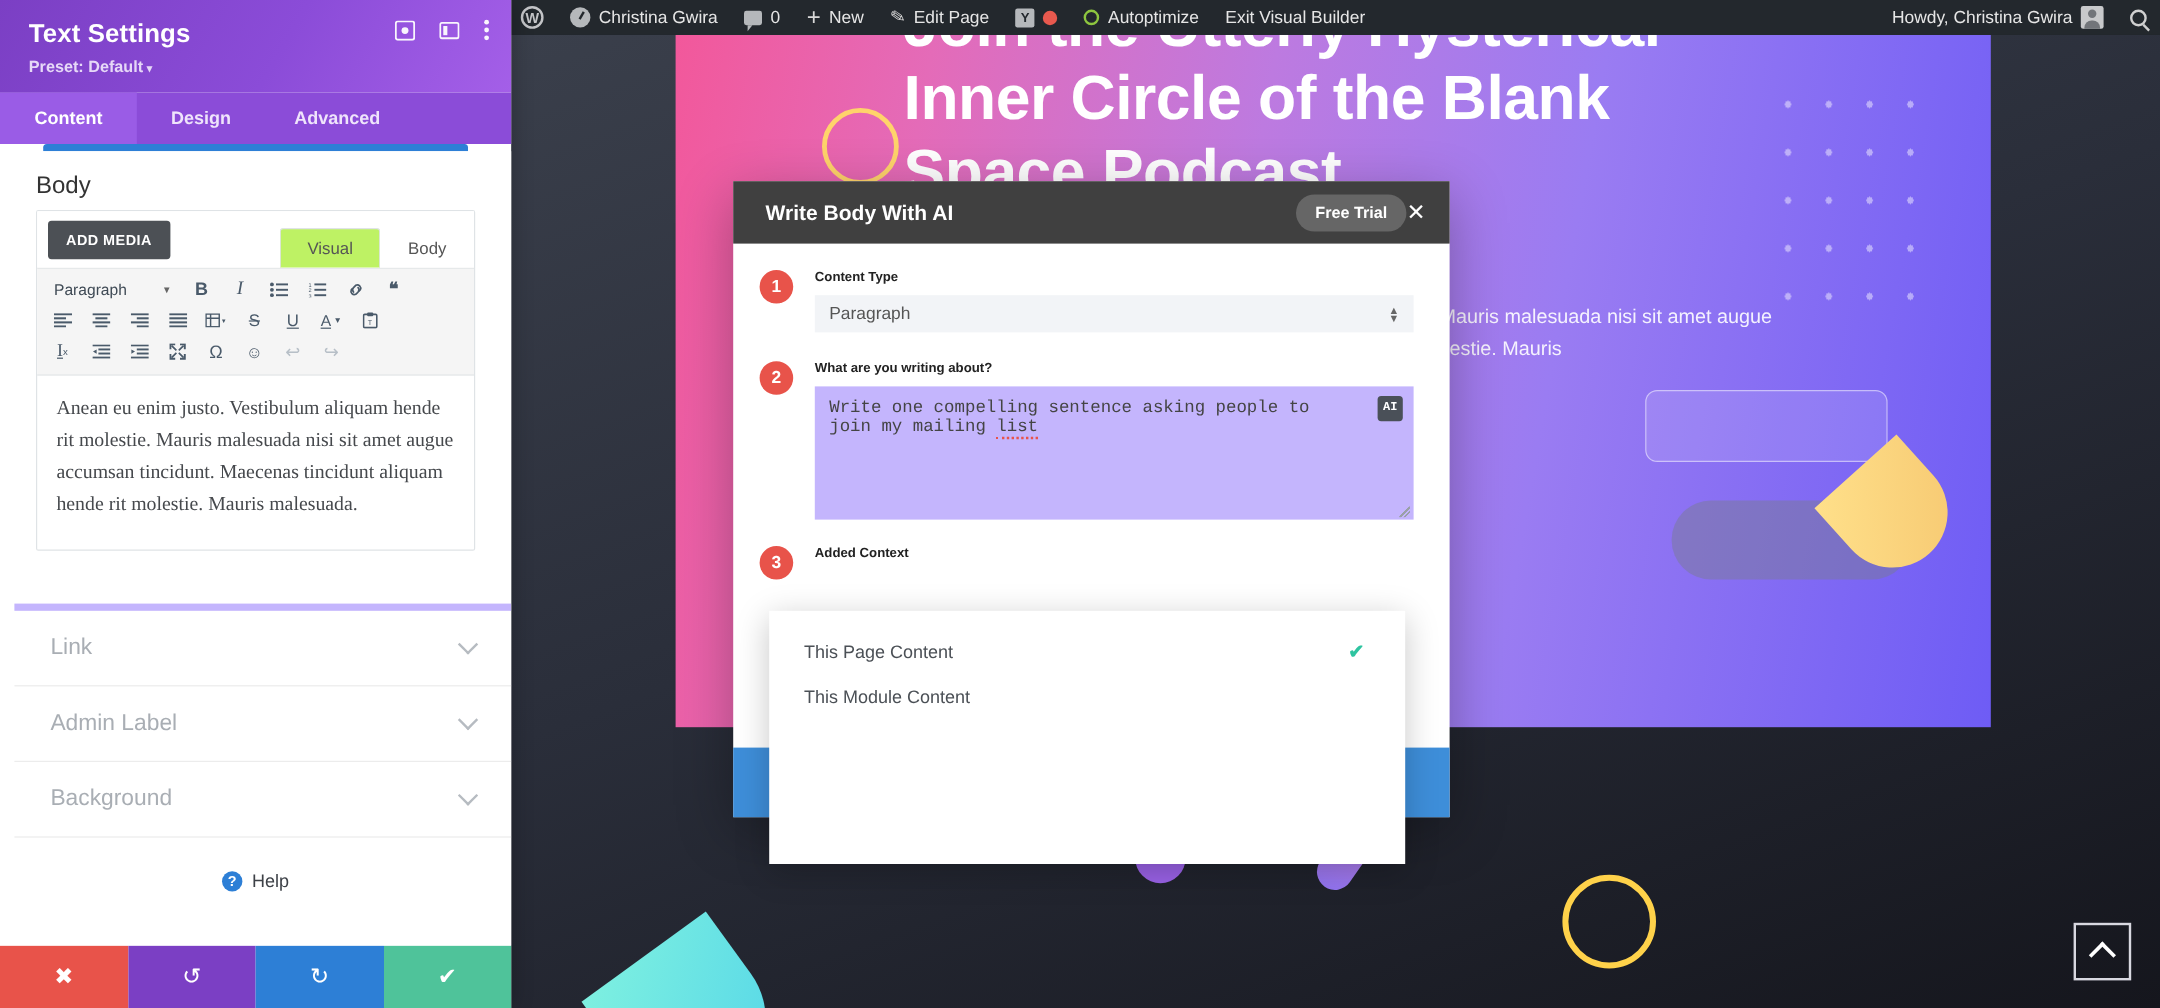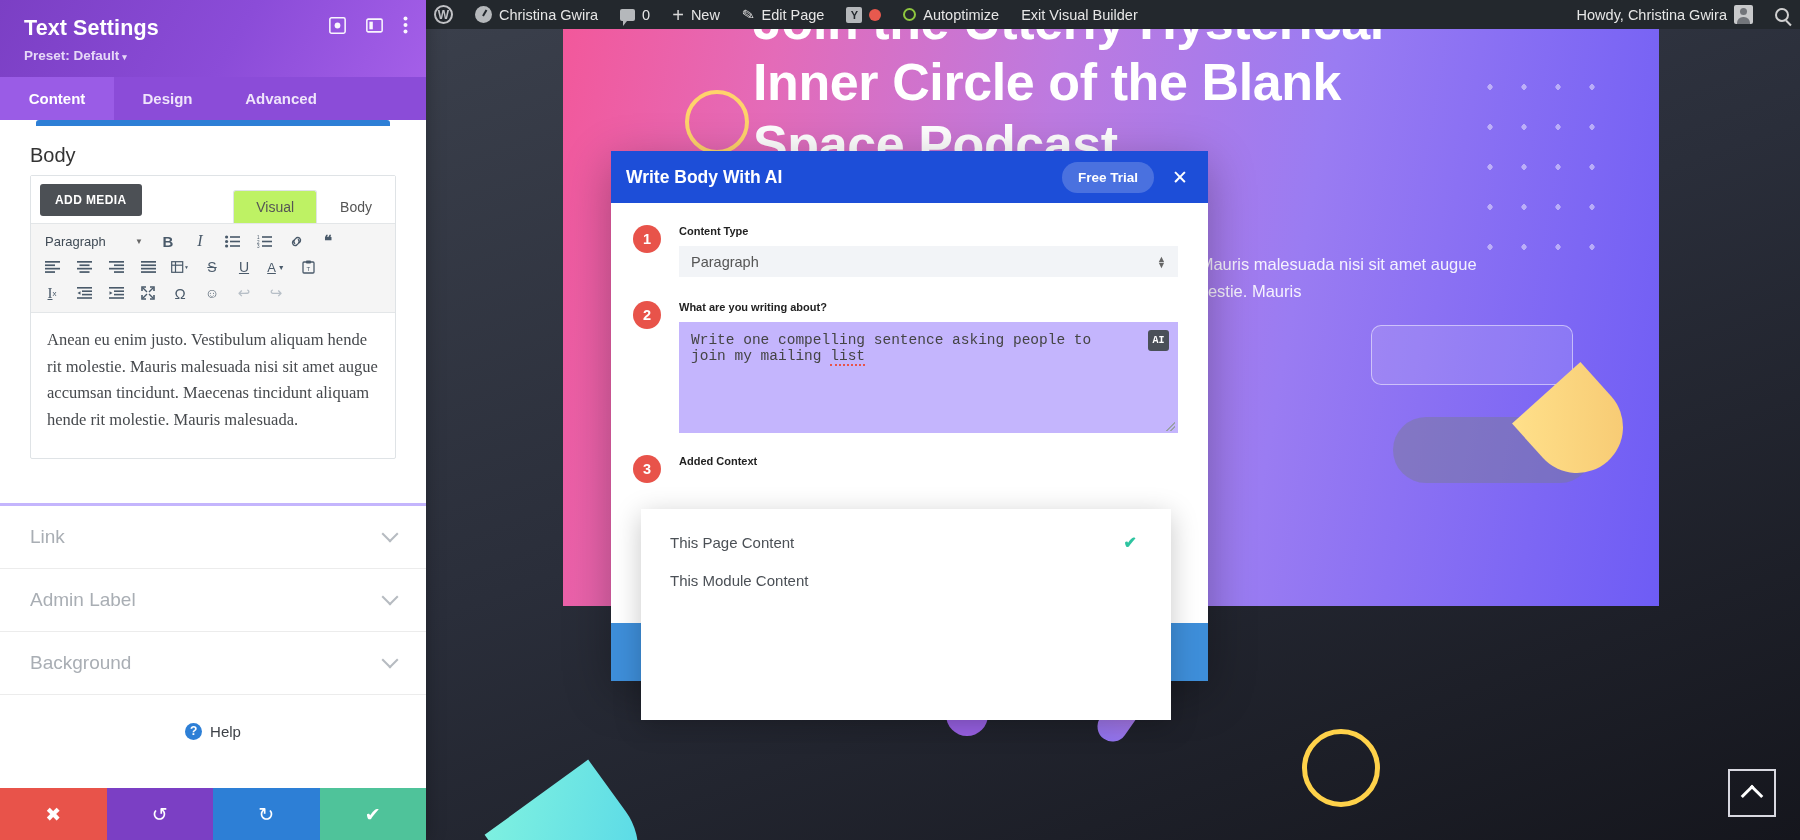--- a/index.html
+++ b/index.html
@@ -63,21 +63,21 @@
   .ed-tabs{display:flex;align-self:flex-end;}
   .ed-tab{font-size:14px;color:#555;padding:8px 22px;border:1px solid transparent;border-bottom:none;cursor:pointer;}
   .ed-tab.active{background:#bef264;border-color:#dfe3e6;border-radius:3px 3px 0 0;}
   .toolbar{background:#f5f5f5;border-top:1px solid #e3e6e8;border-bottom:1px solid #e3e6e8;padding:4px 8px 6px 8px;}
   .trow{display:flex;align-items:center;gap:6px;height:26px;}
   .tbtn{width:26px;height:24px;display:flex;align-items:center;justify-content:center;color:#4a5a6a;font-size:14px;cursor:pointer;}
   .tbtn.dim{color:#b7bfc7;}
   .tsel{display:flex;align-items:center;justify-content:space-between;width:98px;height:24px;padding:0 6px;font-size:13px;color:#3f4a55;cursor:pointer;}
   .tsel .cr{font-size:8px;color:#666;}
   .ed-content{padding:14px 16px 24px 16px;font-family:"Liberation Serif",serif;font-size:16.5px;line-height:1.62;color:#46494d;}
-  .accordion{border-top:3px solid #c4b5fd;}
+  .accordion{border-top:6px solid #c4b5fd;margin-left:12px;}
   .acc-row{display:flex;align-items:center;justify-content:space-between;padding:20px 30px;border-bottom:1px solid #ececec;cursor:pointer;}
   .acc-title{font-size:19px;color:#a9aeb4;}
   .chev{width:10px;height:10px;border-right:2px solid #b6bbc1;border-bottom:2px solid #b6bbc1;transform:rotate(45deg);margin-top:-5px;}
   .help-row{display:flex;align-items:center;justify-content:center;gap:8px;padding:28px 0;}
   .help-icon{width:17px;height:17px;border-radius:50%;background:#2d7fd6;color:#fff;font-size:12px;font-weight:bold;display:flex;align-items:center;justify-content:center;}
   .help-text{font-size:15px;color:#3d4147;}
   .panel-actions{display:flex;height:52px;}
   .pa{flex:1;display:flex;align-items:center;justify-content:center;color:#fff;font-size:19px;cursor:pointer;}
 
   
@@ -109,25 +109,25 @@
   .fab i{width:5px;height:5px;border-radius:50%;background:#fff;display:block;}
   .to-top{position:absolute;right:24px;top:740px;width:44px;height:44px;border:2px solid #d8d8e0;display:flex;align-items:center;justify-content:center;cursor:pointer;}
   .to-top .up{width:13px;height:13px;border-left:3px solid #fff;border-top:3px solid #fff;transform:rotate(45deg);margin-top:5px;}
 
   
   .ai-modal{
     position:absolute;left:611px;top:151px;width:597px;height:530px;z-index:80;
     background:#fff;box-shadow:0 12px 44px rgba(0,0,0,.3);
   }
   .ai-head{
-    background:#1d4ed8;height:52px;display:flex;align-items:center;
-    padding:0 20px 0 15px;color:#fff;
+    background:#404040;height:52px;display:flex;align-items:center;
+    padding:0 20px 0 27px;color:#fff;
   }
   .ai-title{font-size:17.5px;font-weight:700;}
-  .ai-head-right{margin-left:auto;display:flex;align-items:center;gap:18px;}
+  .ai-head-right{margin-left:auto;display:flex;align-items:center;}
   .free-trial{background:rgba(255,255,255,.2);color:#fff;font-size:13.5px;font-weight:600;padding:8px 16px;border-radius:20px;border:none;cursor:pointer;}
   .ai-close{font-size:19px;color:#fff;cursor:pointer;line-height:1;font-weight:300;}
   .ai-body{padding:22px 30px 0 30px;position:relative;}
   .step{display:flex;align-items:flex-start;margin-bottom:2px;}
   .badge{
     width:28px;height:28px;border-radius:50%;background:#e8534a;color:#fff;
     font-size:14.5px;font-weight:700;display:flex;align-items:center;justify-content:center;
     position:absolute;left:22px;flex:0 0 28px;
   }
   .step-label{font-size:11px;font-weight:700;color:#222;margin-left:38px;}

